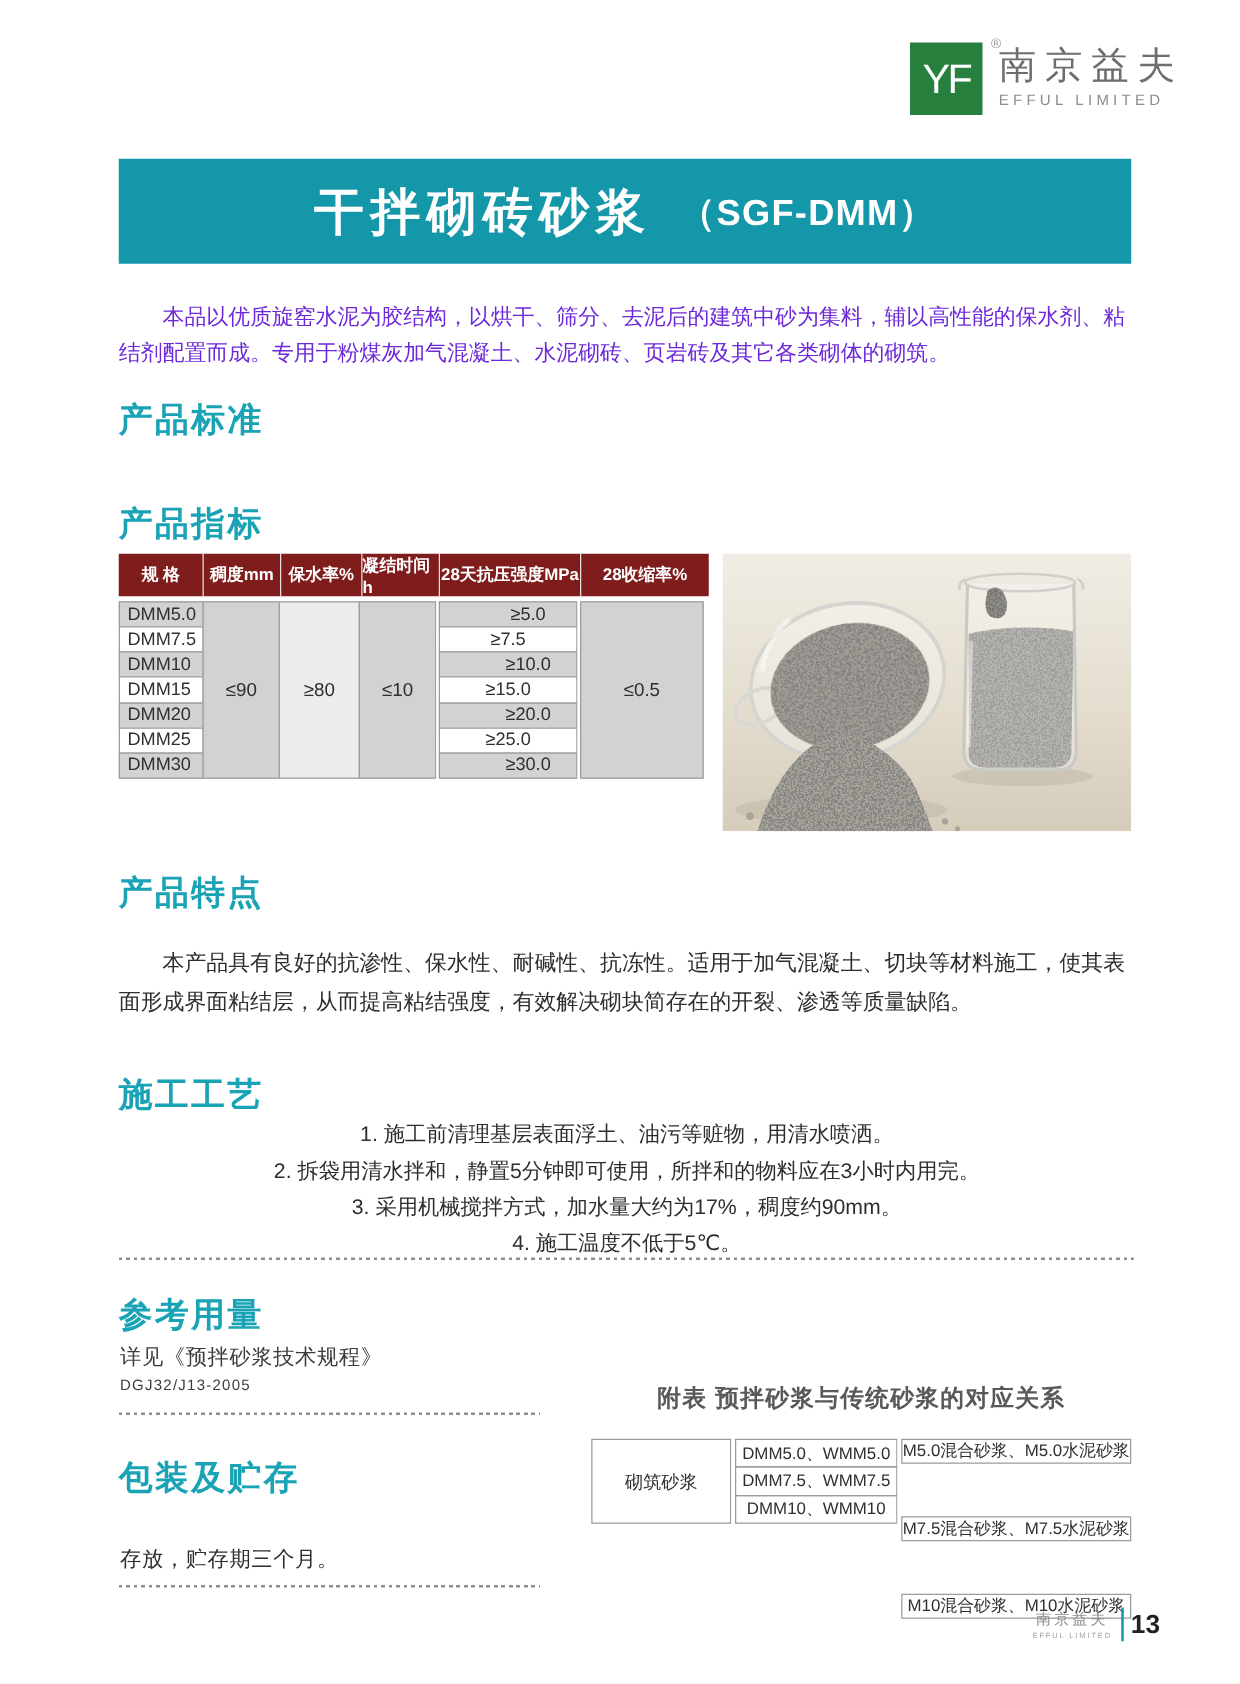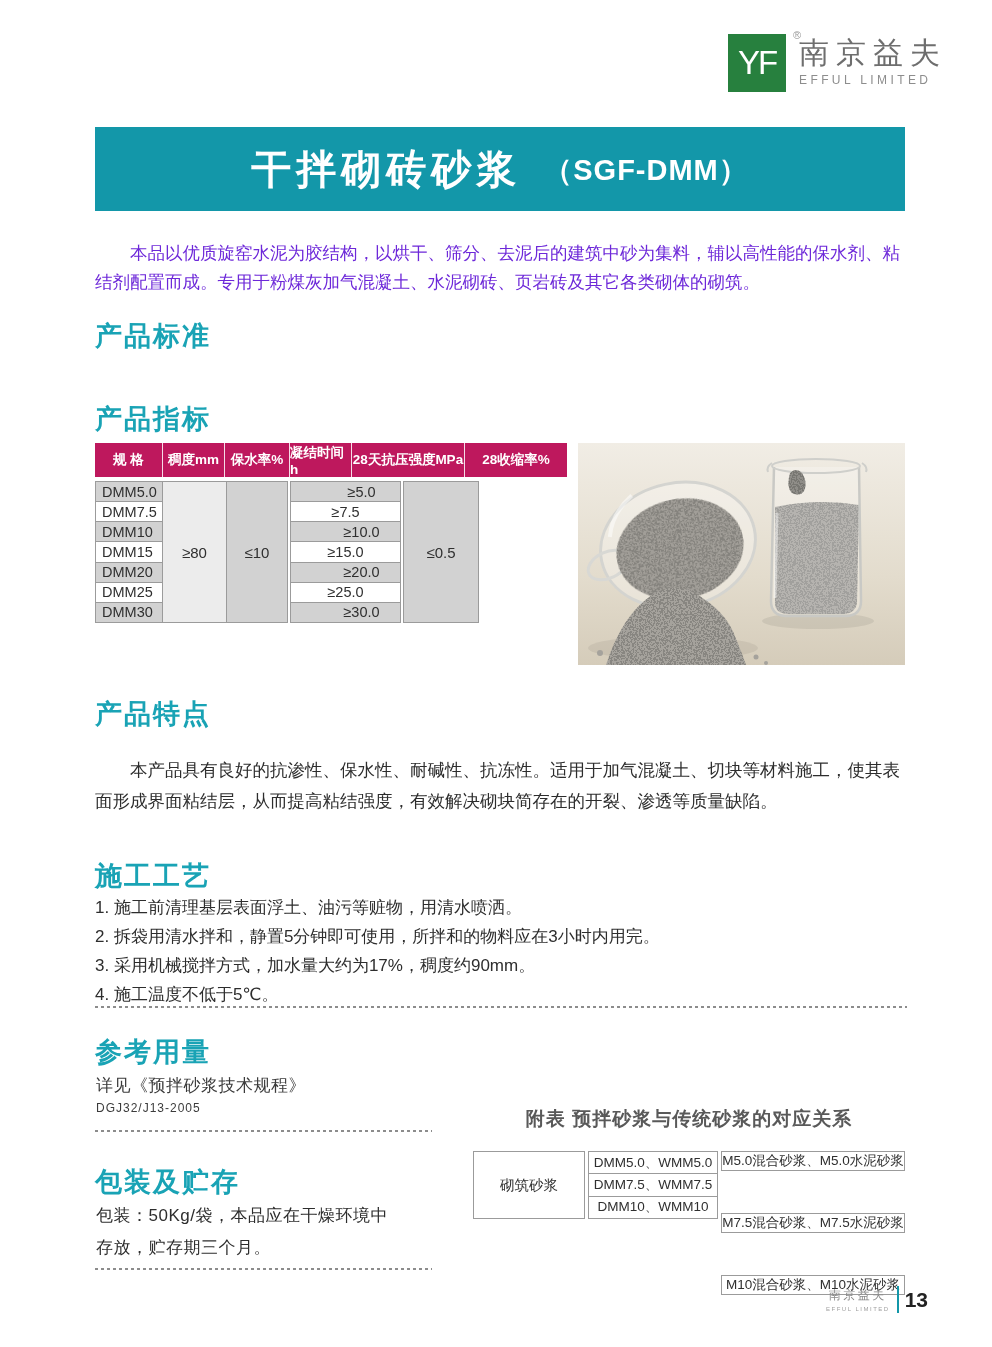--- a/index.html
+++ b/index.html
@@ -28,21 +28,21 @@
   
   .intro{left:95px;top:221px;width:813px;font-size:17.5px;line-height:29px;
     color:#6d28d9;text-indent:2em;}
 
   
   .h-sec{font-size:27px;font-weight:bold;color:#19a3b5;letter-spacing:2px;}
   .std-body{left:97px;top:356px;font-size:18px;color:#3b3b3b;letter-spacing:.5px;}
 
   
   .spec-table{left:95px;top:443px;width:472px;}
-  .t-head{display:flex;height:34px;background:#be185d;justify-content:flex-end;}
+  .t-head{display:flex;height:34px;background:#7f1d1d;justify-content:flex-end;}
   .t-head .hc{box-sizing:border-box;color:#fff;font-size:13.5px;font-weight:bold;
     display:flex;align-items:center;justify-content:center;border-right:1px solid rgba(255,255,255,.85);}
   .t-head .hc:last-child{border-right:none;}
   .spec-body{display:flex;margin-top:4px;height:142px;}
   .sb-col{box-sizing:border-box;display:flex;flex-direction:column;}
   .sb-cell{box-sizing:border-box;flex:1;border:1px solid #9b9b9b;margin-top:-1px;
     display:flex;align-items:center;font-size:14.5px;color:#2f2f2f;}
   .sb-cell:first-child{margin-top:0;}
   .sb-col.specs .sb-cell{padding-left:6px;}
   .sb-col.vals .sb-cell{justify-content:center;margin-left:-1px;}
@@ -52,21 +52,21 @@
     display:flex;align-items:center;justify-content:center;font-size:15px;color:#2f2f2f;}
   .merged.light{background:#ececec;}
   .gapcol{width:3px;background:#fff;}
 
   
   .photo{left:578px;top:443px;width:327px;height:222px;}
 
   
   .feat-body{left:95px;top:737px;width:813px;font-size:17.5px;line-height:31px;
     color:#2d2d2d;text-indent:2em;}
-  .proc-list{left:95px;top:893px;width:813px;font-size:17px;line-height:29px;color:#2d2d2d;}
+  .proc-list{left:95px;top:893px;width:813px;font-size:17px;line-height:29px;color:#2d2d2d;text-align:center;}
   .dotline{height:2px;background:repeating-linear-gradient(90deg,#8c8c8c 0 3px,transparent 3px 6px);}
   .usage-1{left:96px;top:1074px;font-size:17px;color:#3b3b3b;letter-spacing:.5px;}
   .usage-2{left:96px;top:1101px;font-size:12px;color:#3b3b3b;letter-spacing:1px;}
   .pack-1{left:96px;top:1204px;font-size:17px;color:#2d2d2d;letter-spacing:.5px;}
   .pack-2{left:96px;top:1236px;font-size:17px;color:#2d2d2d;letter-spacing:.5px;}
 
   
   .appx-title{left:473px;top:1106px;width:432px;text-align:center;font-size:19px;
     font-weight:bold;color:#595959;letter-spacing:1px;}
   .appx{left:473px;top:1145px;width:432px;}
@@ -126,34 +126,35 @@
     <div class="spec-body">
       <div class="sb-col specs" style="width:68px;">
         <div class="sb-cell g">DMM5.0</div>
         <div class="sb-cell w">DMM7.5</div>
         <div class="sb-cell g">DMM10</div>
         <div class="sb-cell w">DMM15</div>
         <div class="sb-cell g">DMM20</div>
         <div class="sb-cell w">DMM25</div>
         <div class="sb-cell g">DMM30</div>
       </div>
+      <div class="merged" style="width:62px;">≤90</div>
       <div class="merged light" style="width:65px;">≥80</div>
       <div class="merged" style="width:62px;">≤10</div>
       <div class="gapcol"></div>
       <div class="sb-col vals" style="width:110px;">
         <div class="sb-cell g">≥5.0</div>
         <div class="sb-cell w">≥7.5</div>
         <div class="sb-cell g">≥10.0</div>
         <div class="sb-cell w">≥15.0</div>
         <div class="sb-cell g">≥20.0</div>
         <div class="sb-cell w">≥25.0</div>
         <div class="sb-cell g">≥30.0</div>
       </div>
       <div class="gapcol"></div>
-      <div class="merged" style="width:76px;text-align:center;">≤0.5</div>
+      <div class="merged" style="width:99px;text-align:center;">≤0.5</div>
     </div>
   </div>
 
   <div class="abs photo">
     <svg width="327" height="222" viewBox="0 0 327 222" xmlns="http://www.w3.org/2000/svg">
       <defs>
         <linearGradient id="bgg" x1="0" y1="0" x2="0" y2="1">
           <stop offset="0" stop-color="#f1ede5"></stop>
           <stop offset="0.6" stop-color="#e3dccd"></stop>
           <stop offset="1" stop-color="#d5ccba"></stop>
@@ -236,21 +237,20 @@
       <div class="gapcol"></div>
       <div class="appx-col" style="width:184px;gap:43px;">
         <div class="appx-cell g">M5.0混合砂浆、M5.0水泥砂浆</div>
         <div class="appx-cell w">M7.5混合砂浆、M7.5水泥砂浆</div>
         <div class="appx-cell g">M10混合砂浆、M10水泥砂浆</div>
       </div>
     </div>
   </div>
 
   <div class="abs h-sec" style="left:95px;top:1164px;">包装及贮存</div>
-  <div class="abs pack-1">包装：50Kg/袋，本品应在干燥环境中</div>
   <div class="abs pack-2">存放，贮存期三个月。</div>
   <div class="abs dotline" style="left:95px;top:1268px;width:337px;"></div>
 
   <div class="abs footer">
     <div class="f-txt">
       <div class="f-cn">南京益夫</div>
       <div class="f-en">EFFUL LIMITED</div>
     </div>
     <div class="f-bar"></div>
     <div class="f-page">13</div>

